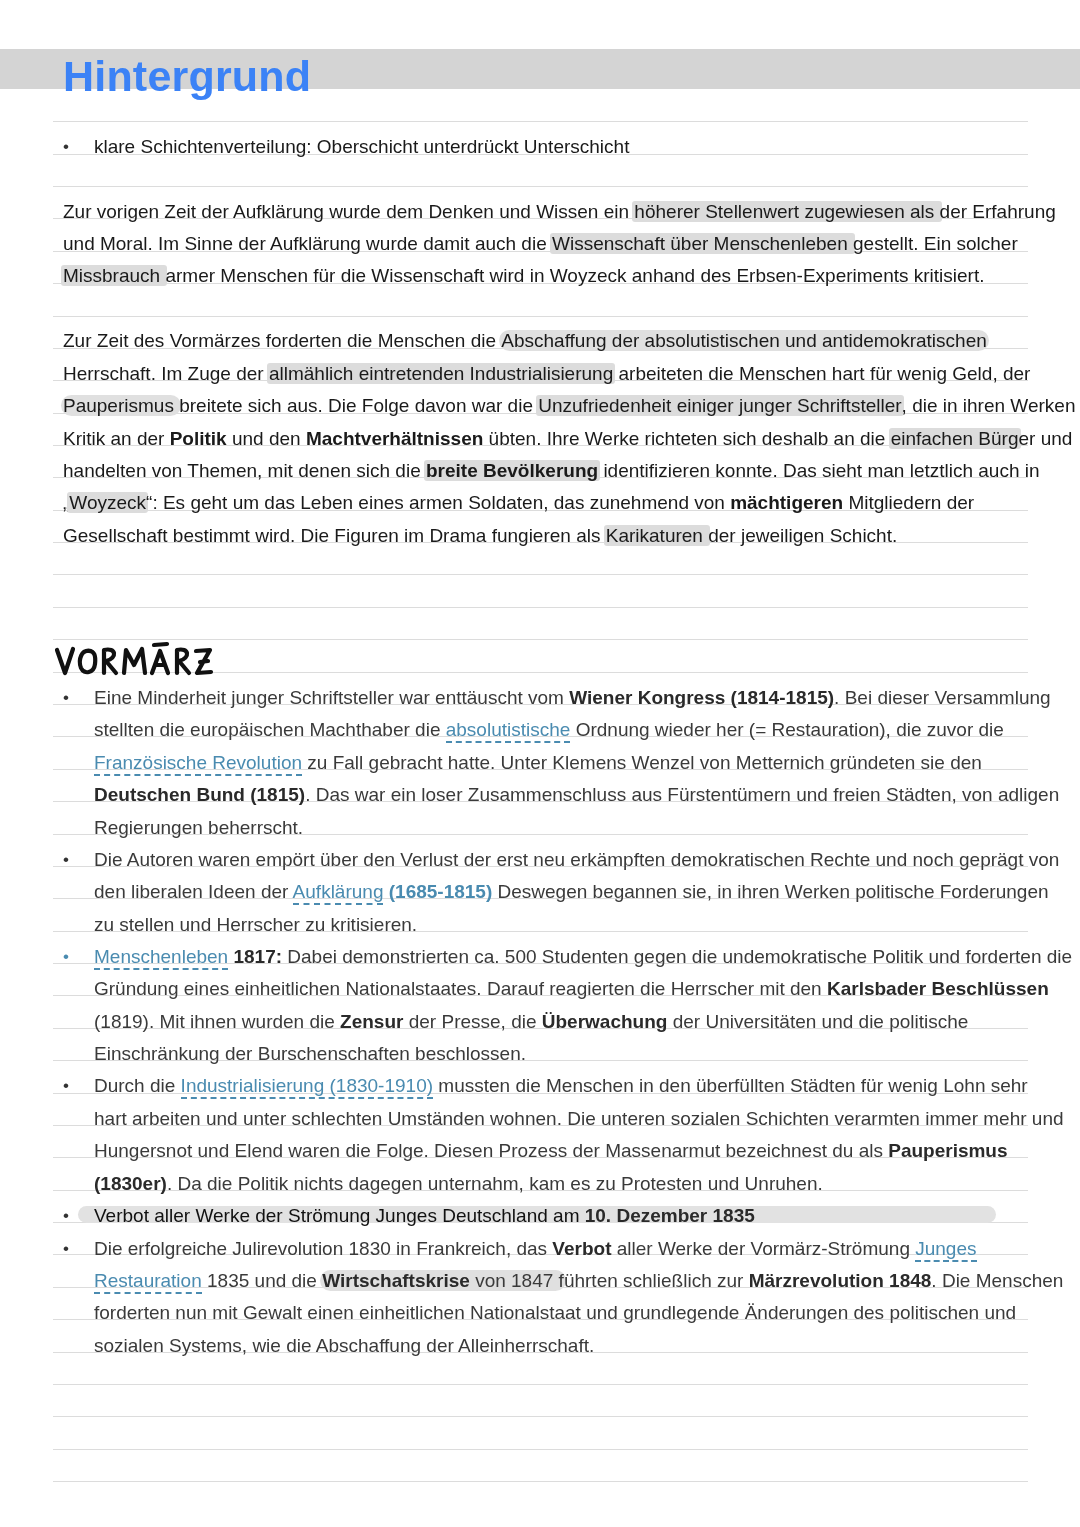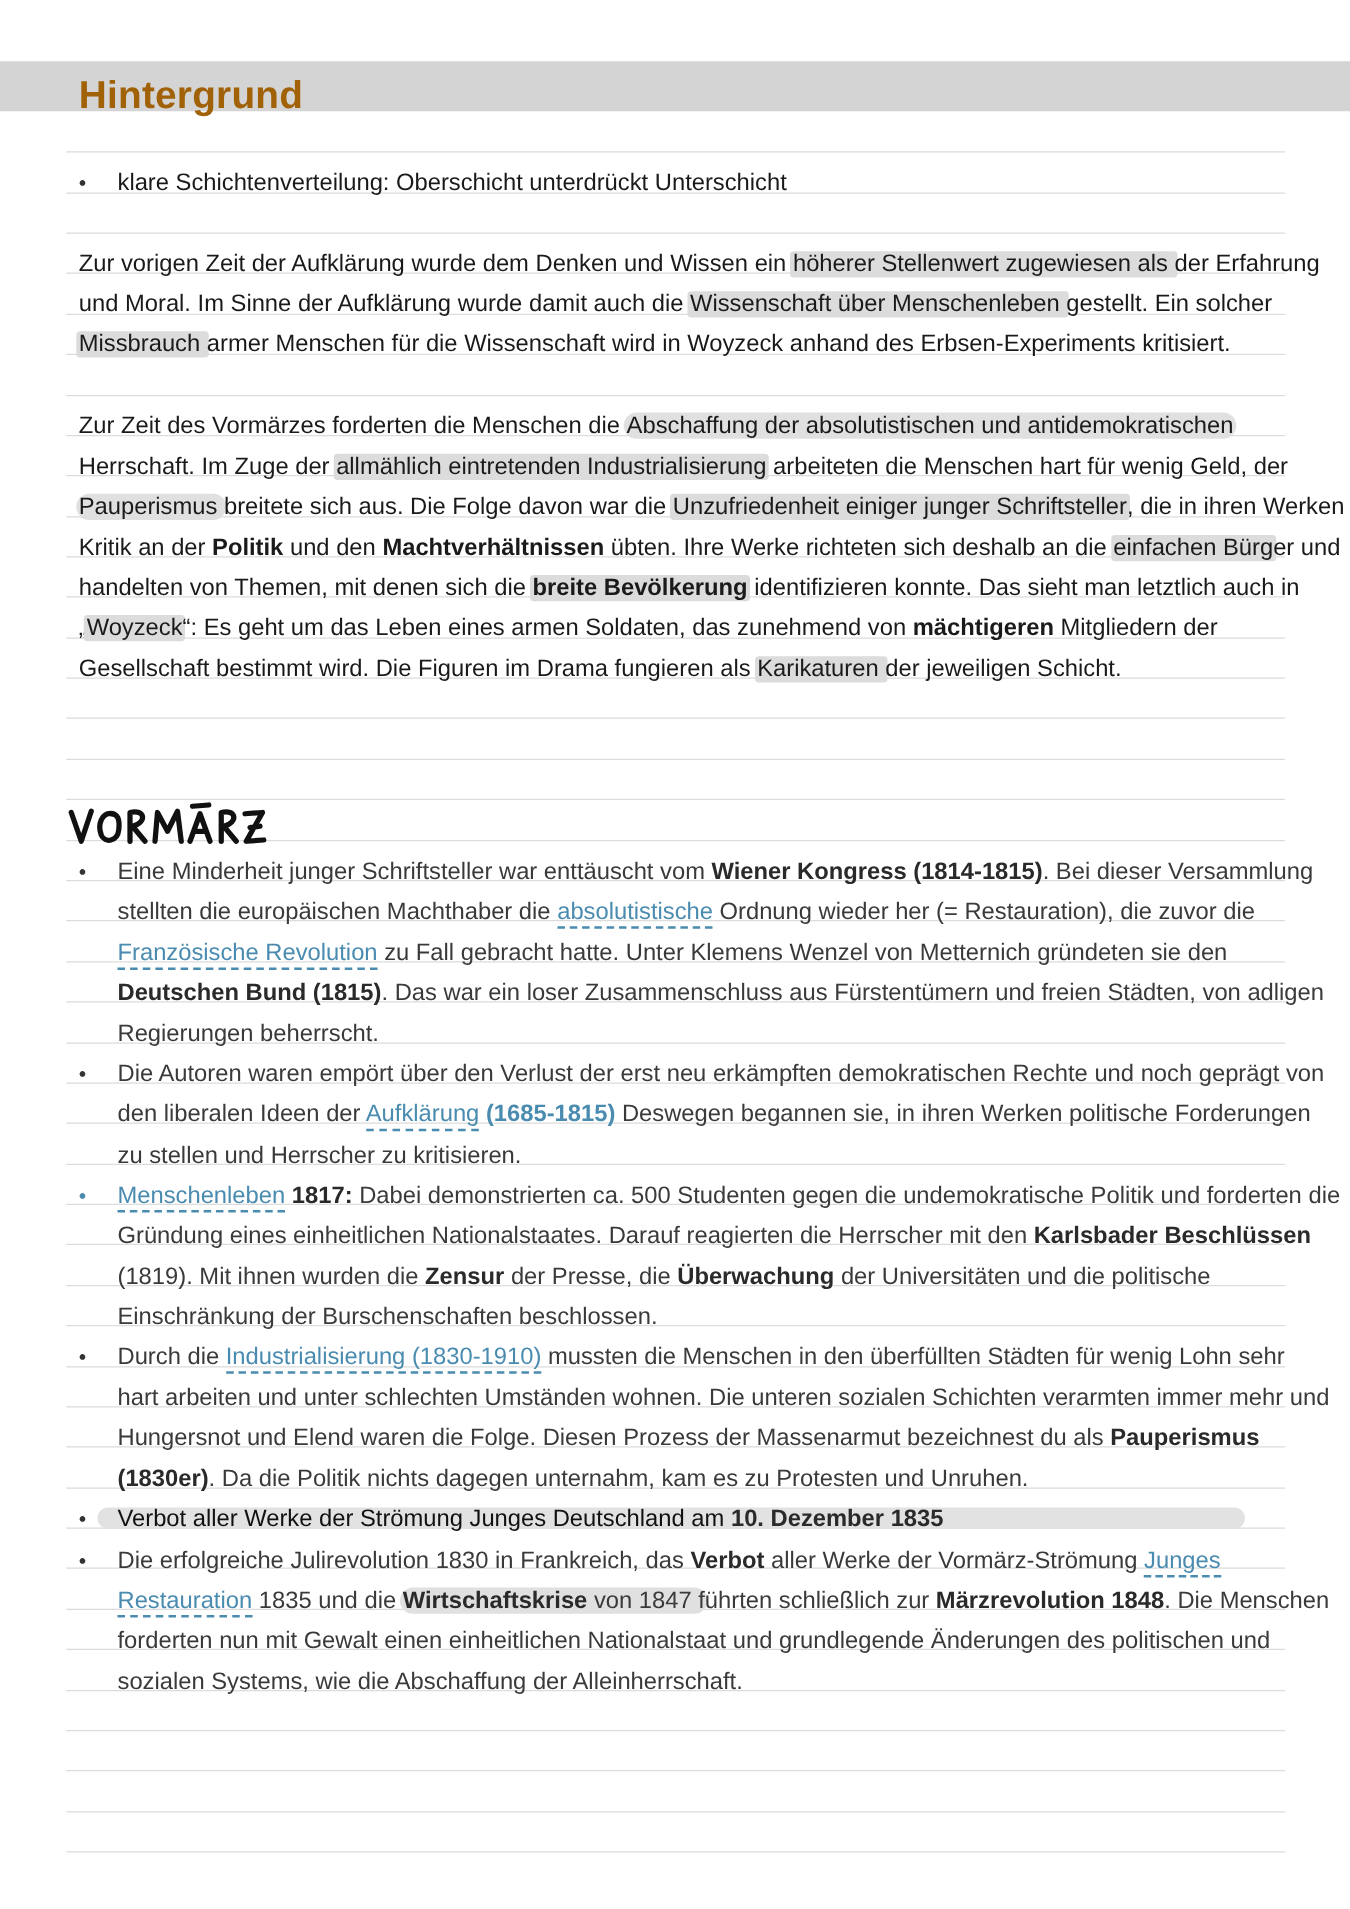--- a/index.html
+++ b/index.html
@@ -2,21 +2,21 @@
 <html><head>
 <meta charset="utf-8">
 <style>
   * { margin: 0; padding: 0; box-sizing: border-box; }
   html, body { width: 1080px; height: 1527px; background: #ffffff; overflow: hidden; }
   body { position: relative; font-family: "Liberation Sans", sans-serif; color: #1a1a1a; }
 
   .rule { position: absolute; left: 53px; width: 975px; height: 1px; background: #dcdcdc; }
 
   .title-band { position: absolute; left: 0; top: 49px; width: 1080px; height: 40px; background: #d4d4d4; }
-  .page-title { position: absolute; left: 63px; top: 56px; font-size: 31px; font-weight: bold; color: #a16207; letter-spacing: 0.2px; line-height: 40px; }
+  .page-title { position: absolute; left: 63px; top: 56px; font-size: 43px; font-weight: bold; color: #3b82f6; letter-spacing: 0.2px; line-height: 40px; }
 
   .line { position: absolute; font-size: 19px; line-height: 22px; white-space: nowrap; }
   .bullet { position: absolute; left: 63px; font-size: 17px; line-height: 22px; color: #333; }
   .hl { background: #dcdcdc; border-radius: 3px; padding: 0 2px; margin: 0 -2px; }
   .hl-pill { background: #e0e0e0; border-radius: 11px; }
   .b { font-weight: bold; }
   .link { color: #4a8bb0; font-weight: normal; border-bottom: 2px dashed #4a8bb0; padding-bottom: 1px; }
   .link-plain { color: #4a8bb0; font-weight: bold; text-align: center; }
 
   .sec1 .line { left: 63px; color: #1a1a1a; }

